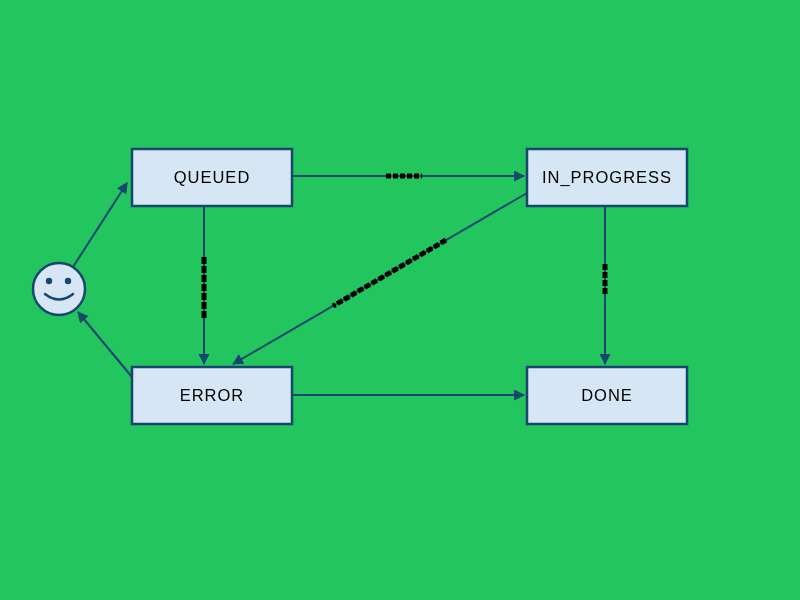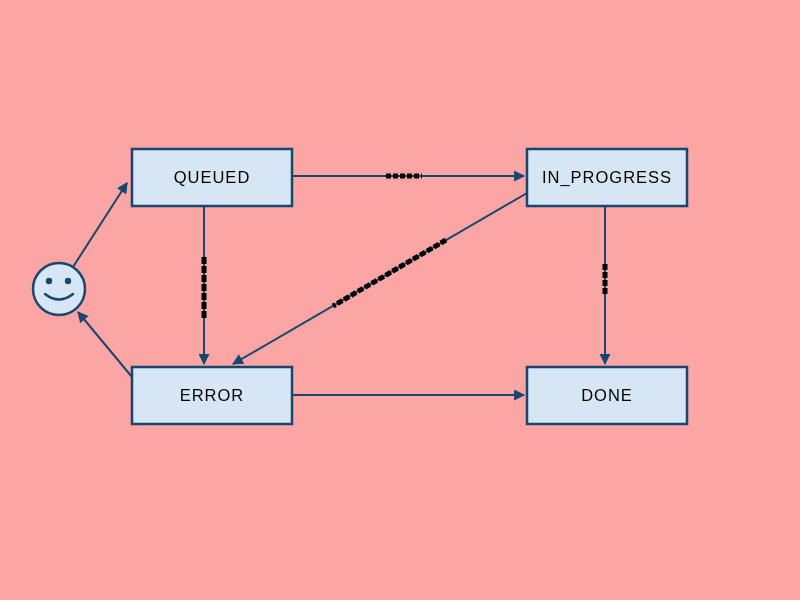--- a/index.html
+++ b/index.html
@@ -8,21 +8,21 @@
     background: #000000;
     width: 800px;
     height: 600px;
     overflow: hidden;
     font-family: "Liberation Sans", sans-serif;
   }
   .stage {
     position: relative;
     width: 800px;
     height: 600px;
-    background: #fca5a5;
+    background: #22c55e;
   }
   svg { display: block; }
   .node-rect {
     fill: #d6e6f4;
     stroke: #17466e;
     stroke-width: 2.5px;
   }
   .node-label {
     fill: #000000;
     font-family: "Liberation Sans", sans-serif;

